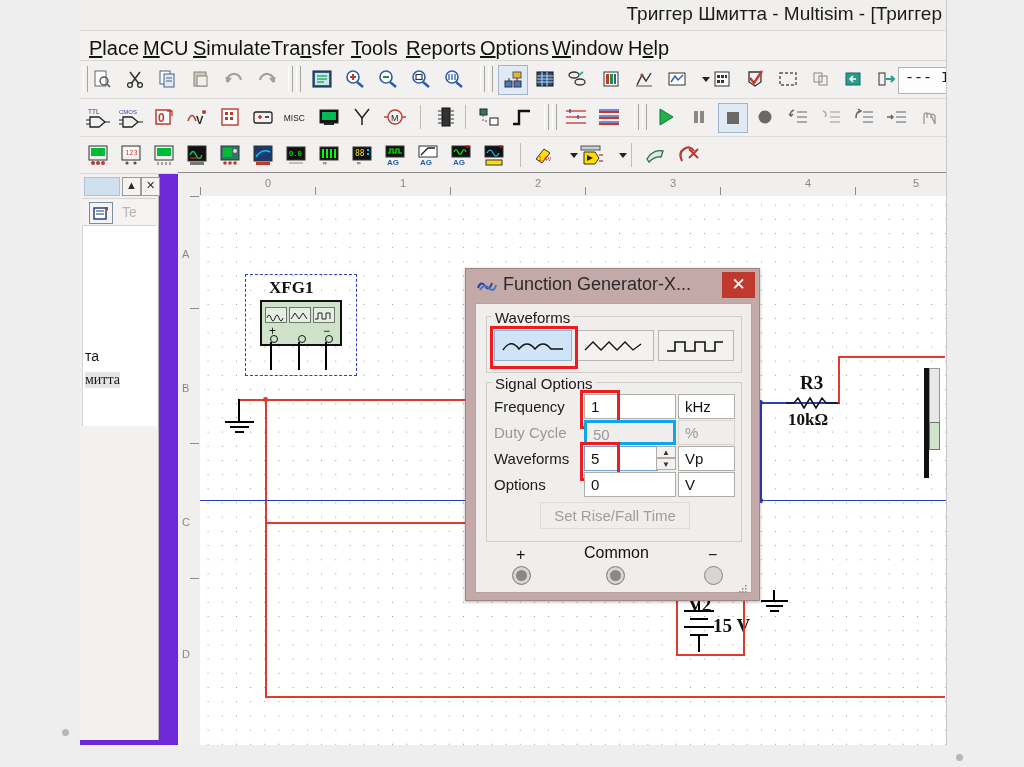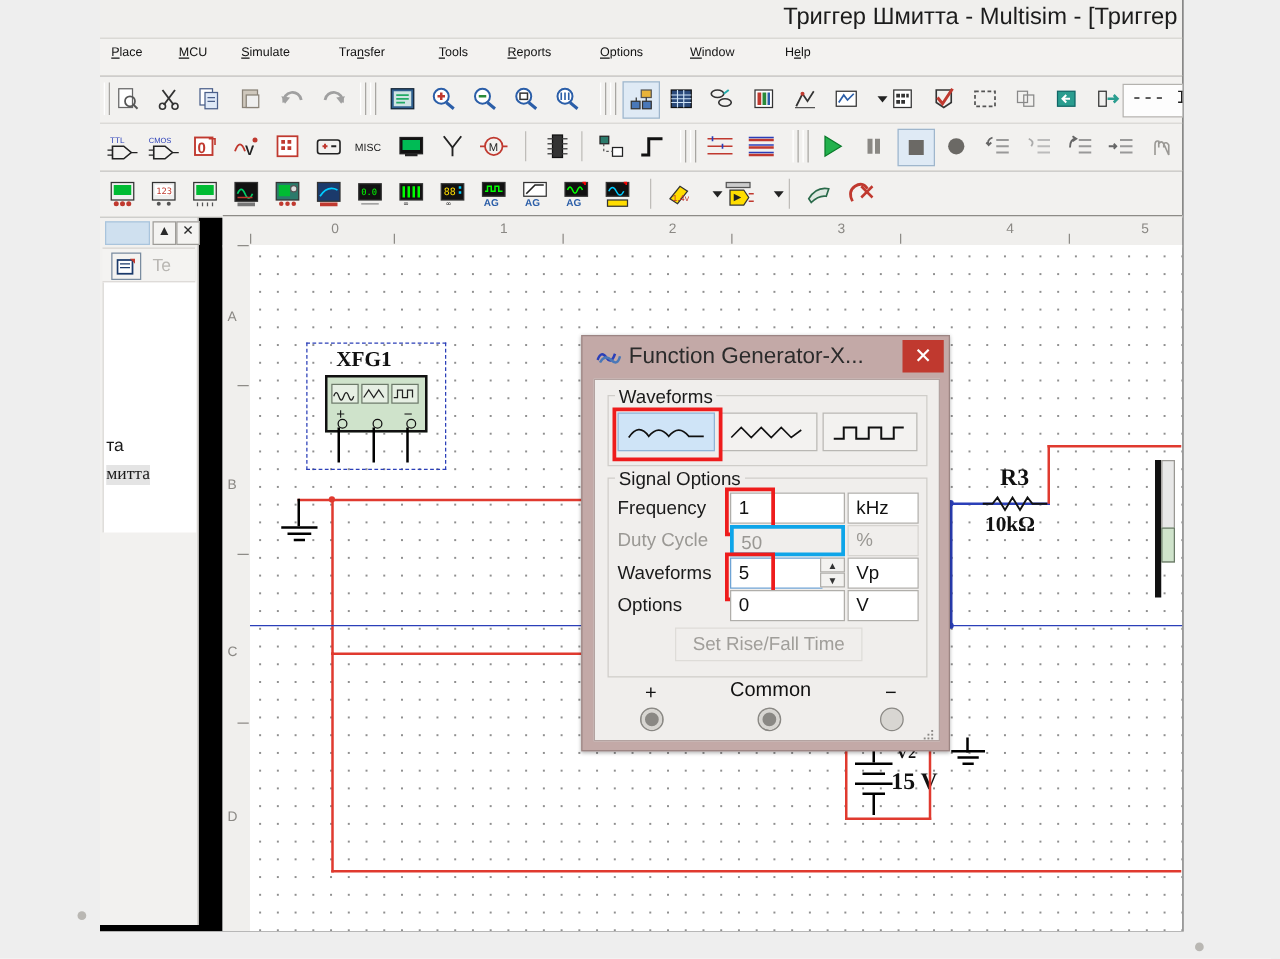--- a/index.html
+++ b/index.html
@@ -1,30 +1,30 @@
 <!DOCTYPE html>
 <html><head>
 <meta charset="utf-8">
 <style>
   html,body{margin:0;padding:0;}
   body{width:1024px;height:767px;background:#ffffff;font-family:"Liberation Sans",sans-serif;overflow:hidden;}
   #root{position:relative;width:1024px;height:767px;background:#ffffff;}
 
   
   .page-bg{position:absolute;left:0;top:0;width:1024px;height:767px;background:#eeeeee;}
-  .app{position:absolute;left:80px;top:0;width:866px;height:745px;background:#000000;overflow:hidden;
+  .app{position:absolute;left:80px;top:0;width:866px;height:745px;background:#6d28d9;overflow:hidden;
        border-right:1px solid #c8c8c8;}
 
   
   .titlebar{position:relative;height:30px;background:#f0efed;border-bottom:1px solid #dcdad5;}
   .title-text{position:absolute;right:4px;top:3px;font-size:19px;color:#1c1c1c;white-space:nowrap;}
 
   
   .menubar{position:relative;height:29px;background:#f3f2f0;border-bottom:1px solid #d8d6d2;}
-  .menu-item{position:absolute;top:5px;font-size:10px;color:#121212;white-space:nowrap;padding:1px 3px;cursor:default;}
+  .menu-item{position:absolute;top:5px;font-size:20px;color:#121212;white-space:nowrap;padding:1px 3px;cursor:default;}
   .menu-item u{text-decoration:underline;}
 
   
   .toolbar{position:relative;background:#f2f1ef;border-bottom:1px solid #dddbd7;}
   .tb1{height:37px;}
   .tb2{height:37px;}
   .tb3{height:36px;}
   .grip{position:absolute;top:5px;width:3px;height:26px;border-left:1px solid #ffffff;border-right:1px solid #a8a6a2;}
   .sep{position:absolute;top:6px;width:1px;height:24px;background:#bfbdb9;}
   .tbtn{position:absolute;top:4px;width:28px;height:28px;display:flex;align-items:center;justify-content:center;}
@@ -820,21 +820,21 @@
         <div class="lbl blue" style="left:482px;top:364px;">51D</div>
 
         <div style="position:absolute;left:476px;top:400px;">
           <div class="wire-black" style="left:22px;top:0px;width:2px;height:14px;"></div>
           <div class="wire-black" style="left:8px;top:14px;width:30px;height:2px;"></div>
           <div class="wire-black" style="left:14px;top:22px;width:18px;height:2px;"></div>
           <div class="wire-black" style="left:8px;top:30px;width:30px;height:2px;"></div>
           <div class="wire-black" style="left:14px;top:38px;width:18px;height:2px;"></div>
           <div class="wire-black" style="left:22px;top:40px;width:2px;height:16px;"></div>
         </div>
-        <div class="lbl bold" style="left:517px;top:398px;font-size:13px;">V2</div>
+        <div class="lbl bold" style="left:488px;top:398px;font-size:19px;">V2</div>
         <div class="lbl bold" style="left:513px;top:419px;font-size:19px;">15 V</div>
 
         <div class="wire-black" style="left:573px;top:394px;width:2px;height:12px;"></div>
         <div class="wire-black" style="left:561px;top:404px;width:27px;height:2px;"></div>
         <div class="wire-black" style="left:566px;top:409px;width:17px;height:2px;"></div>
         <div class="wire-black" style="left:570px;top:414px;width:9px;height:2px;"></div>
 
         <div class="wire-red" style="left:476px;top:396px;width:2px;height:64px;"></div>
         <div class="wire-red" style="left:476px;top:458px;width:69px;height:2px;"></div>
         <div class="wire-red" style="left:543px;top:400px;width:2px;height:60px;"></div>

